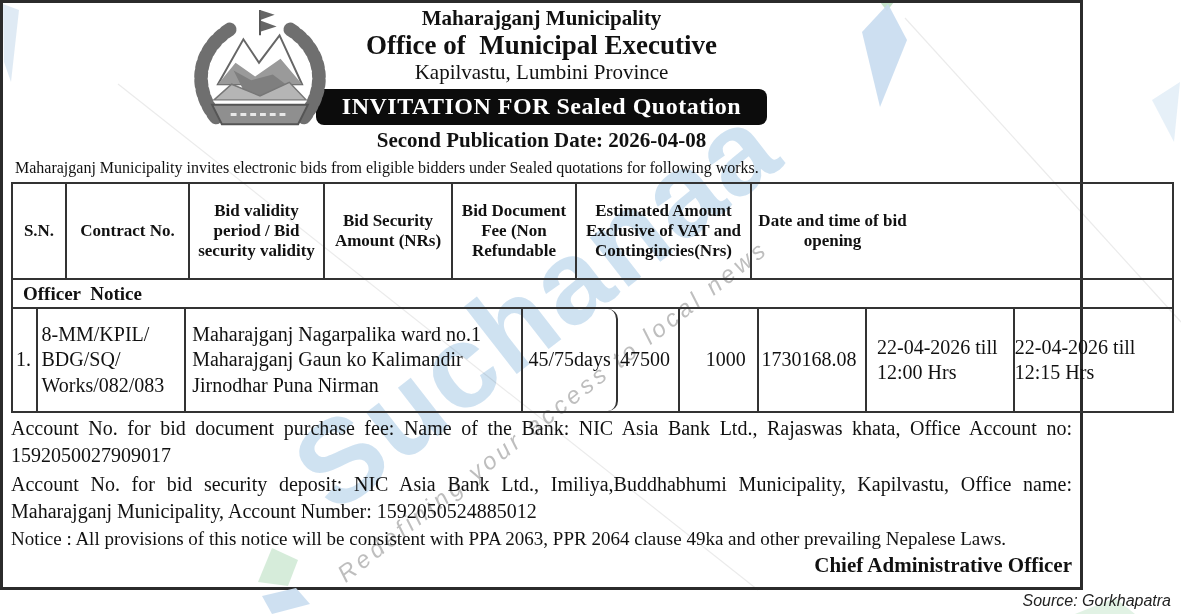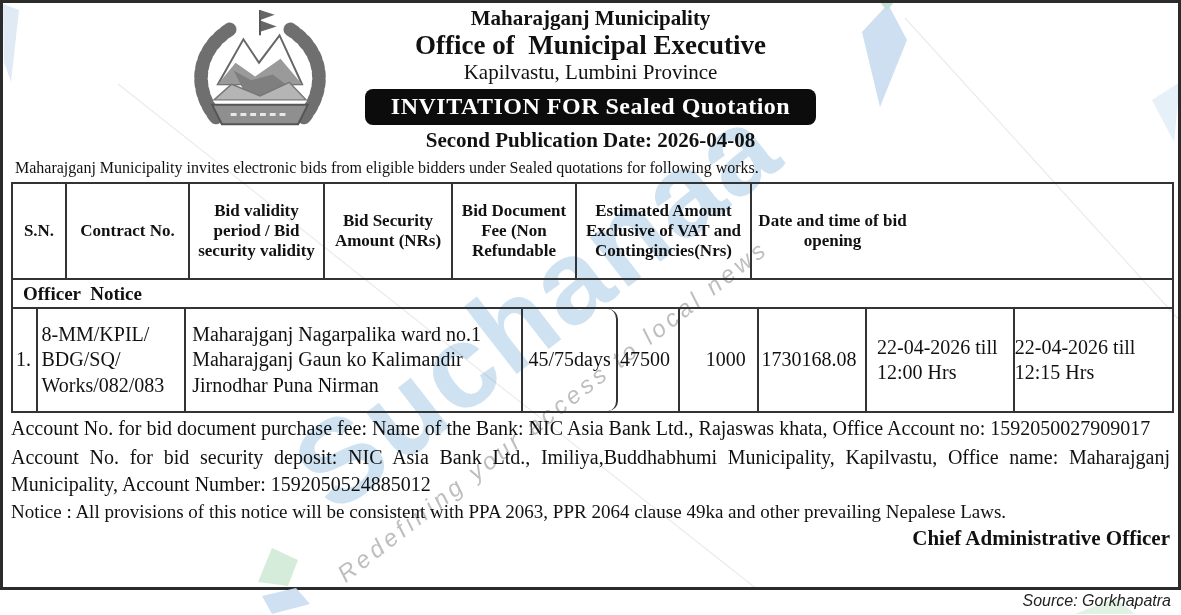--- a/index.html
+++ b/index.html
@@ -1,19 +1,19 @@
 <!DOCTYPE html>
 <html><head>
 <meta charset="utf-8">
 <style>
   html,body{margin:0;padding:0;background:#ffffff;}
   .page{position:relative;width:1181px;height:615px;background:#ffffff;overflow:hidden;
         font-family:"Liberation Serif",serif;color:#111;}
   
-  .notice{position:absolute;left:0;top:0;width:1181px;height:590px;border:3px solid #2b2b2b;
+  .notice{position:absolute;left:0;top:0;width:1083px;height:590px;border:3px solid #2b2b2b;
           box-sizing:border-box;z-index:2;background:transparent;}
   
   .hdr{position:relative;text-align:center;padding-top:3px;}
   .emblem{position:absolute;left:183px;top:3px;width:148px;height:132px;}
   .line-mun{font-weight:bold;font-size:21px;line-height:24px;}
   .line-off{font-weight:bold;font-size:27px;line-height:30px;white-space:pre-wrap;}
   .line-loc{font-size:21px;line-height:25px;}
   .banner-wrap{margin:4px 0 3px 0;}
   .banner{display:inline-block;background:#0c0c0c;color:#ffffff;font-weight:bold;font-size:24px;
           padding:4px 26px 5px 26px;border-radius:8px;letter-spacing:.5px;}

